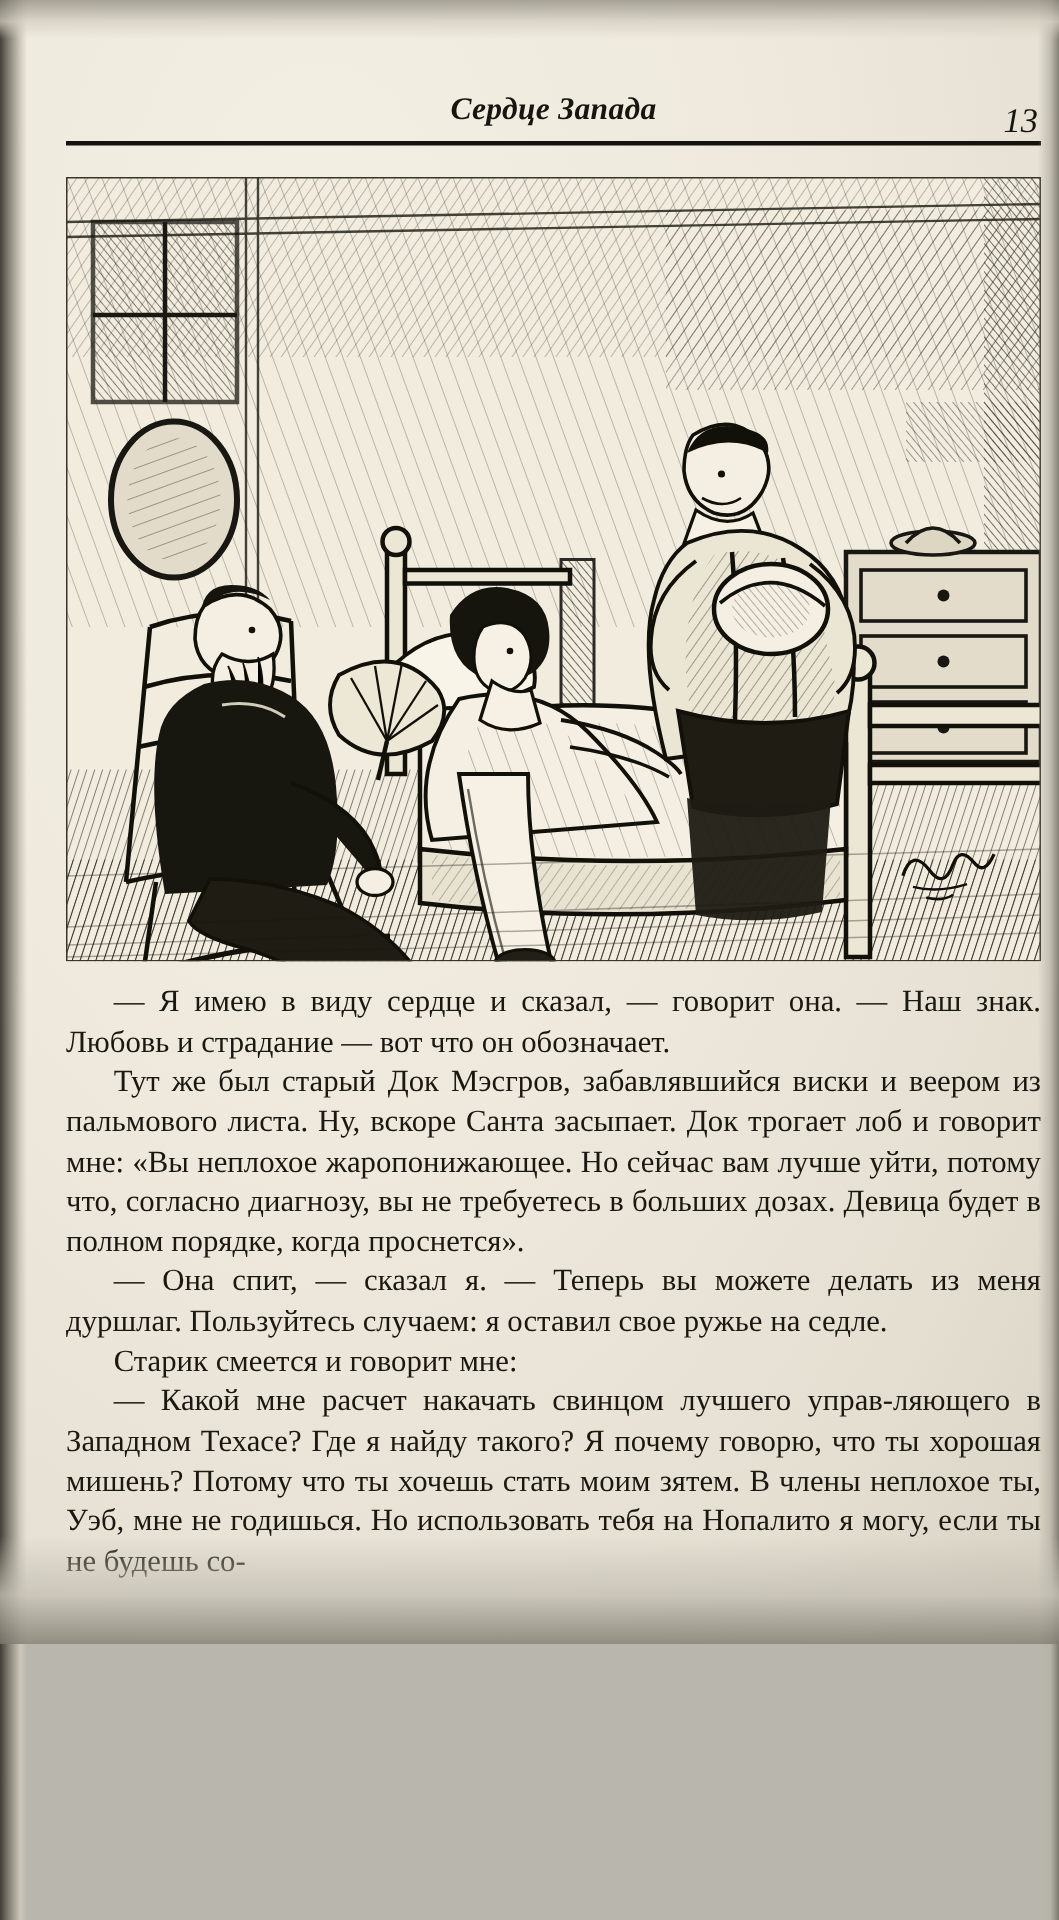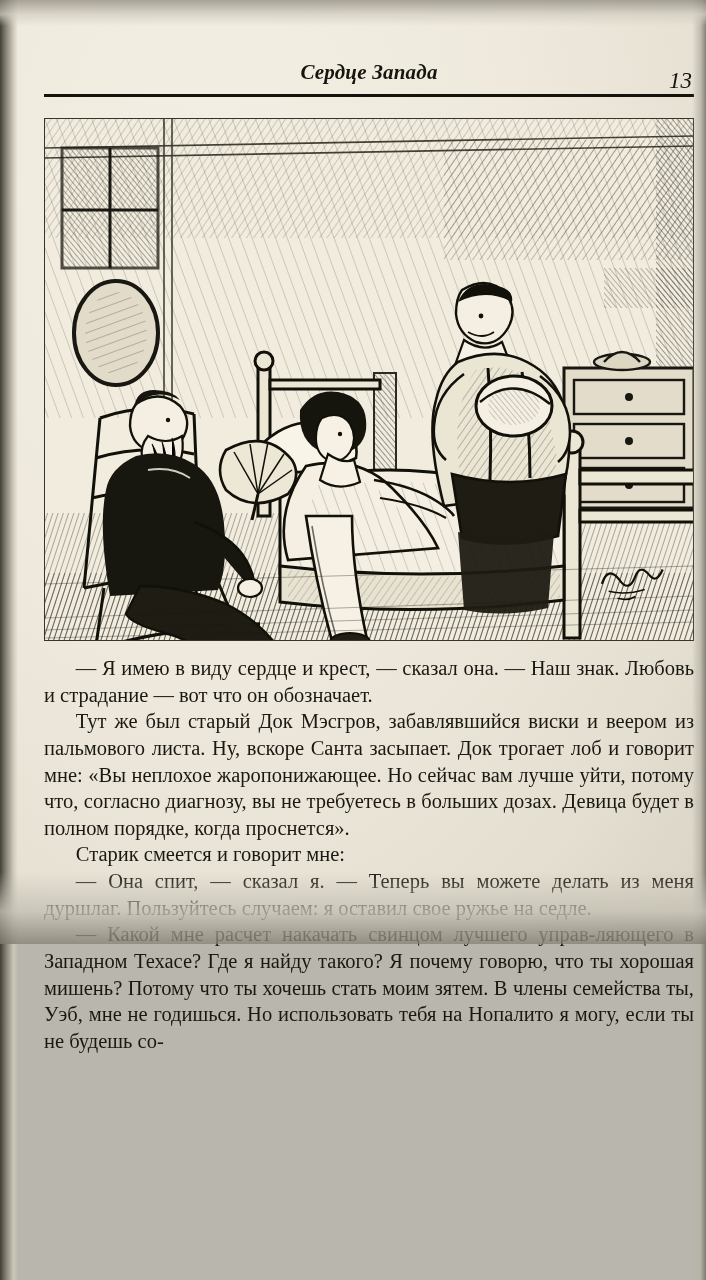--- a/index.html
+++ b/index.html
@@ -13,21 +13,21 @@
     overflow: hidden;
     font-family: "Liberation Serif", serif;
   }
 
   
   .page {
     position: absolute;
     left: 0;
     top: 0;
     width: 706px;
-    height: 944px;
+    height: 1096px;
     background:
       radial-gradient(ellipse at 30% 20%, #f3efe4 0%, #eee9dc 45%, #e4dfd1 78%, #d8d2c3 100%);
     box-sizing: border-box;
   }
   
   .edge-left {
     position: absolute; left: 0; top: 0; width: 18px; height: 1280px;
     background: linear-gradient(to right, #3a372f 0%, #7b776c 30%, #cdc8ba 75%, rgba(0,0,0,0) 100%);
     opacity: .95;
   }
@@ -329,25 +329,25 @@
           <path d="M6 26 q16 6 36 2" fill="none" stroke="#15140e" stroke-width="1.6"></path>
           <path d="M14 34 q10 4 18 0" fill="none" stroke="#15140e" stroke-width="1.6"></path>
         </g>
 
         <rect x="0.5" y="0.5" width="649" height="522" fill="none" stroke="#3a382e" stroke-width="1"></rect>
       </svg>
 
     </div>
 
     <div class="body-text">
-      <p>— Я имею в виду сердце и крест, — сказал она. — Наш знак. Любовь и страдание — вот что он обозначает.</p>
+      <p>— Я имею в виду сердце и сказал, — говорит она. — Наш знак. Любовь и страдание — вот что он обозначает.</p>
       <p>Тут же был старый Док Мэсгров, забавлявшийся виски и веером из пальмового листа. Ну, вскоре Санта засыпает. Док трогает лоб и говорит мне: «Вы неплохое жаропонижающее. Но сейчас вам лучше уйти, потому что, согласно диагнозу, вы не требуетесь в больших дозах. Девица будет в полном порядке, когда проснется».</p>
+      <p>— Она спит, — сказал я. — Теперь вы можете делать из меня дуршлаг. Пользуйтесь случаем: я оставил свое ружье на седле.</p>
       <p>Старик смеется и говорит мне:</p>
-      <p>— Она спит, — сказал я. — Теперь вы можете делать из меня дуршлаг. Пользуйтесь случаем: я оставил свое ружье на седле.</p>
-      <p>— Какой мне расчет накачать свинцом лучшего управ-ляющего в Западном Техасе? Где я найду такого? Я почему говорю, что ты хорошая мишень? Потому что ты хочешь стать моим зятем. В члены семейства ты, Уэб, мне не годишься. Но использовать тебя на Нопалито я могу, если ты не будешь со-</p>
+      <p>— Какой мне расчет накачать свинцом лучшего управ-ляющего в Западном Техасе? Где я найду такого? Я почему говорю, что ты хорошая мишень? Потому что ты хочешь стать моим зятем. В члены неплохое ты, Уэб, мне не годишься. Но использовать тебя на Нопалито я могу, если ты не будешь со-</p>
     </div>
 
   </div>
 
   <div class="edge-left"></div>
   <div class="edge-right"></div>
   <div class="edge-top"></div>
   <div class="edge-bottom"></div>
 </div>
 

